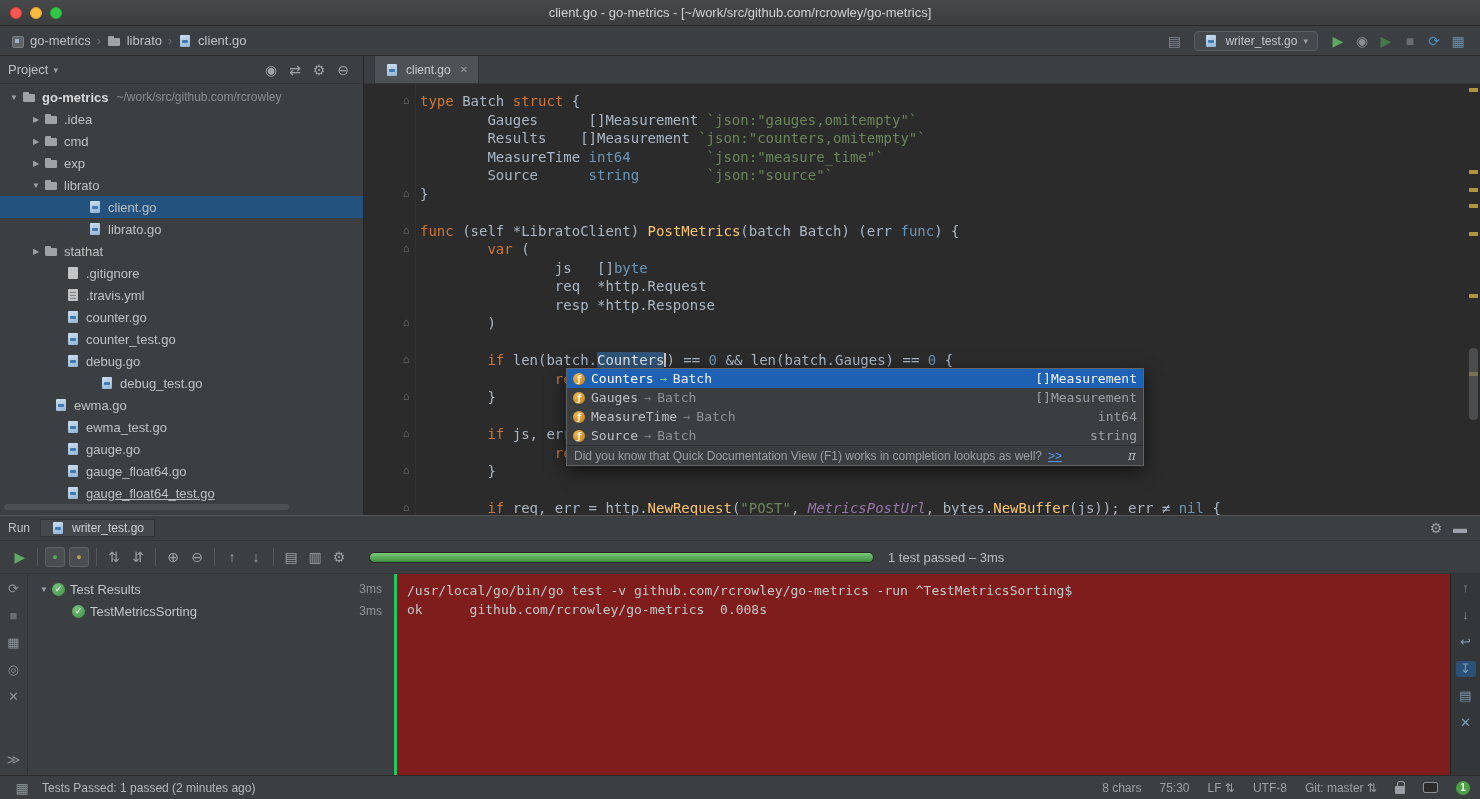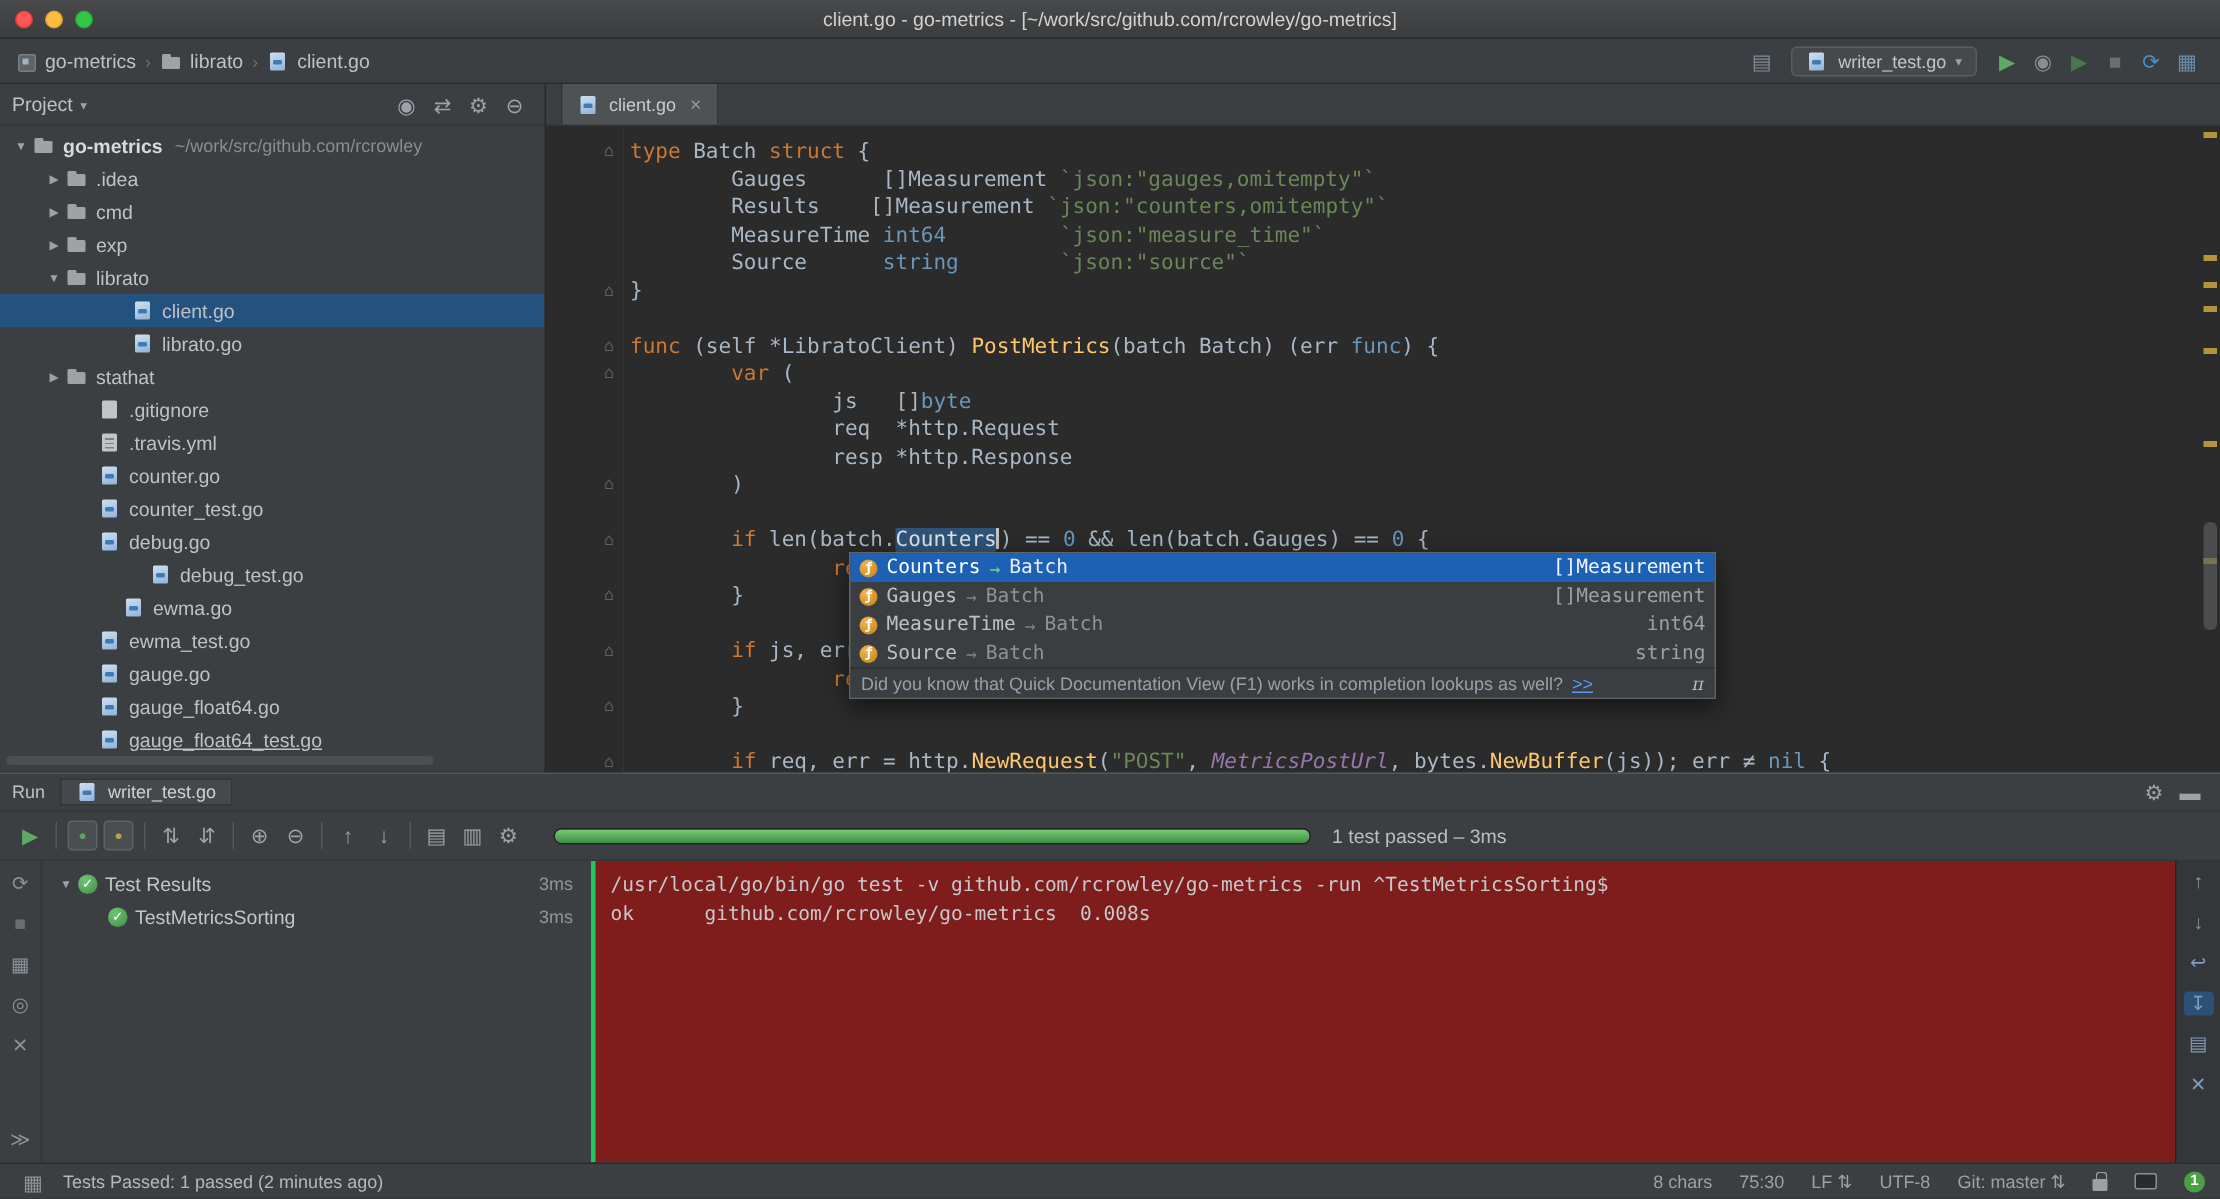--- a/index.html
+++ b/index.html
@@ -252,21 +252,21 @@
           <div class="tree-row" style="padding-left: 50px;">
             <span class="tw"></span>
             <span class="fi fi-gofile"></span>
             <span class="tree-label">debug.go</span>
           </div>
           <div class="tree-row" style="padding-left: 50px; margin-left: 34px;">
             <span class="tw"></span>
             <span class="fi fi-gofile"></span>
             <span class="tree-label">debug_test.go</span>
           </div>
-          <div class="tree-row" style="padding-left: 38px; margin-left: 28px;">
+          <div class="tree-row" style="padding-left: 38px;">
             <span class="tw"></span>
             <span class="fi fi-gofile"></span>
             <span class="tree-label">ewma.go</span>
           </div>
           <div class="tree-row" style="padding-left: 50px;">
             <span class="tw"></span>
             <span class="fi fi-gofile"></span>
             <span class="tree-label">ewma_test.go</span>
           </div>
           <div class="tree-row" style="padding-left: 50px;">

